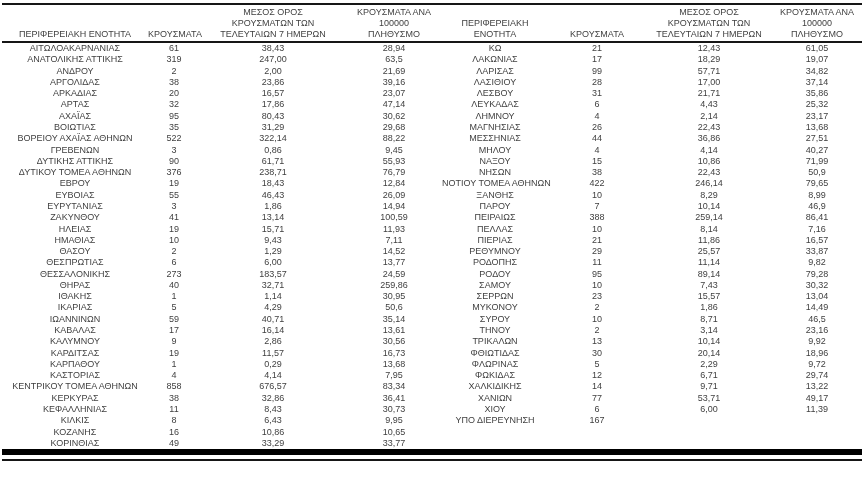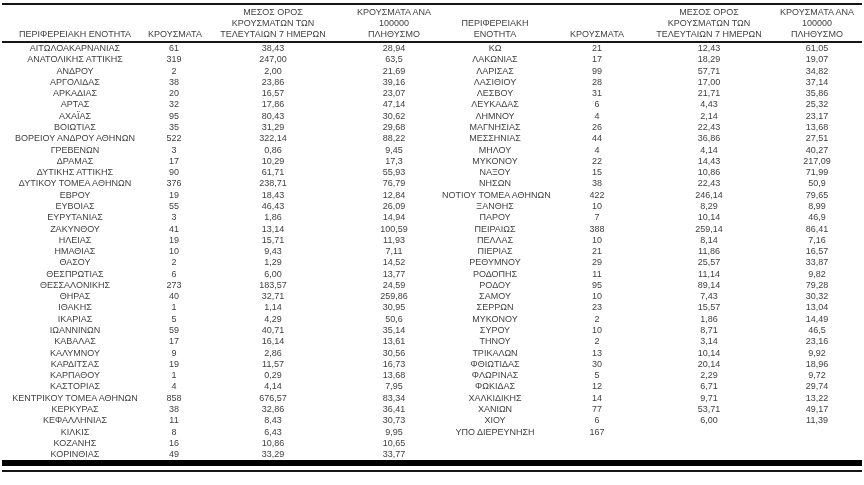--- a/index.html
+++ b/index.html
@@ -165,50 +165,40 @@
           <td>ΒΟΙΩΤΙΑΣ</td>
           <td>35</td>
           <td>31,29</td>
           <td>29,68</td>
           <td>ΜΑΓΝΗΣΙΑΣ</td>
           <td>26</td>
           <td>22,43</td>
           <td>13,68</td>
         </tr>
         <tr>
-          <td>ΒΟΡΕΙΟΥ ΑΝΔΡΟΥ ΑΘΗΝΩΝ</td>
+          <td>ΒΟΡΕΙΟΥ ΑΧΑΪΑΣ ΑΘΗΝΩΝ</td>
           <td>522</td>
           <td>322,14</td>
           <td>88,22</td>
           <td>ΜΕΣΣΗΝΙΑΣ</td>
           <td>44</td>
           <td>36,86</td>
           <td>27,51</td>
         </tr>
         <tr>
           <td>ΓΡΕΒΕΝΩΝ</td>
           <td>3</td>
           <td>0,86</td>
           <td>9,45</td>
           <td>ΜΗΛΟΥ</td>
           <td>4</td>
           <td>4,14</td>
           <td>40,27</td>
         </tr>
         <tr>
-          <td>ΔΡΑΜΑΣ</td>
-          <td>17</td>
-          <td>10,29</td>
-          <td>17,3</td>
-          <td>ΜΥΚΟΝΟΥ</td>
-          <td>22</td>
-          <td>14,43</td>
-          <td>217,09</td>
-        </tr>
-        <tr>
           <td>ΔΥΤΙΚΗΣ ΑΤΤΙΚΗΣ</td>
           <td>90</td>
           <td>61,71</td>
           <td>55,93</td>
           <td>ΝΑΞΟΥ</td>
           <td>15</td>
           <td>10,86</td>
           <td>71,99</td>
         </tr>
         <tr>

